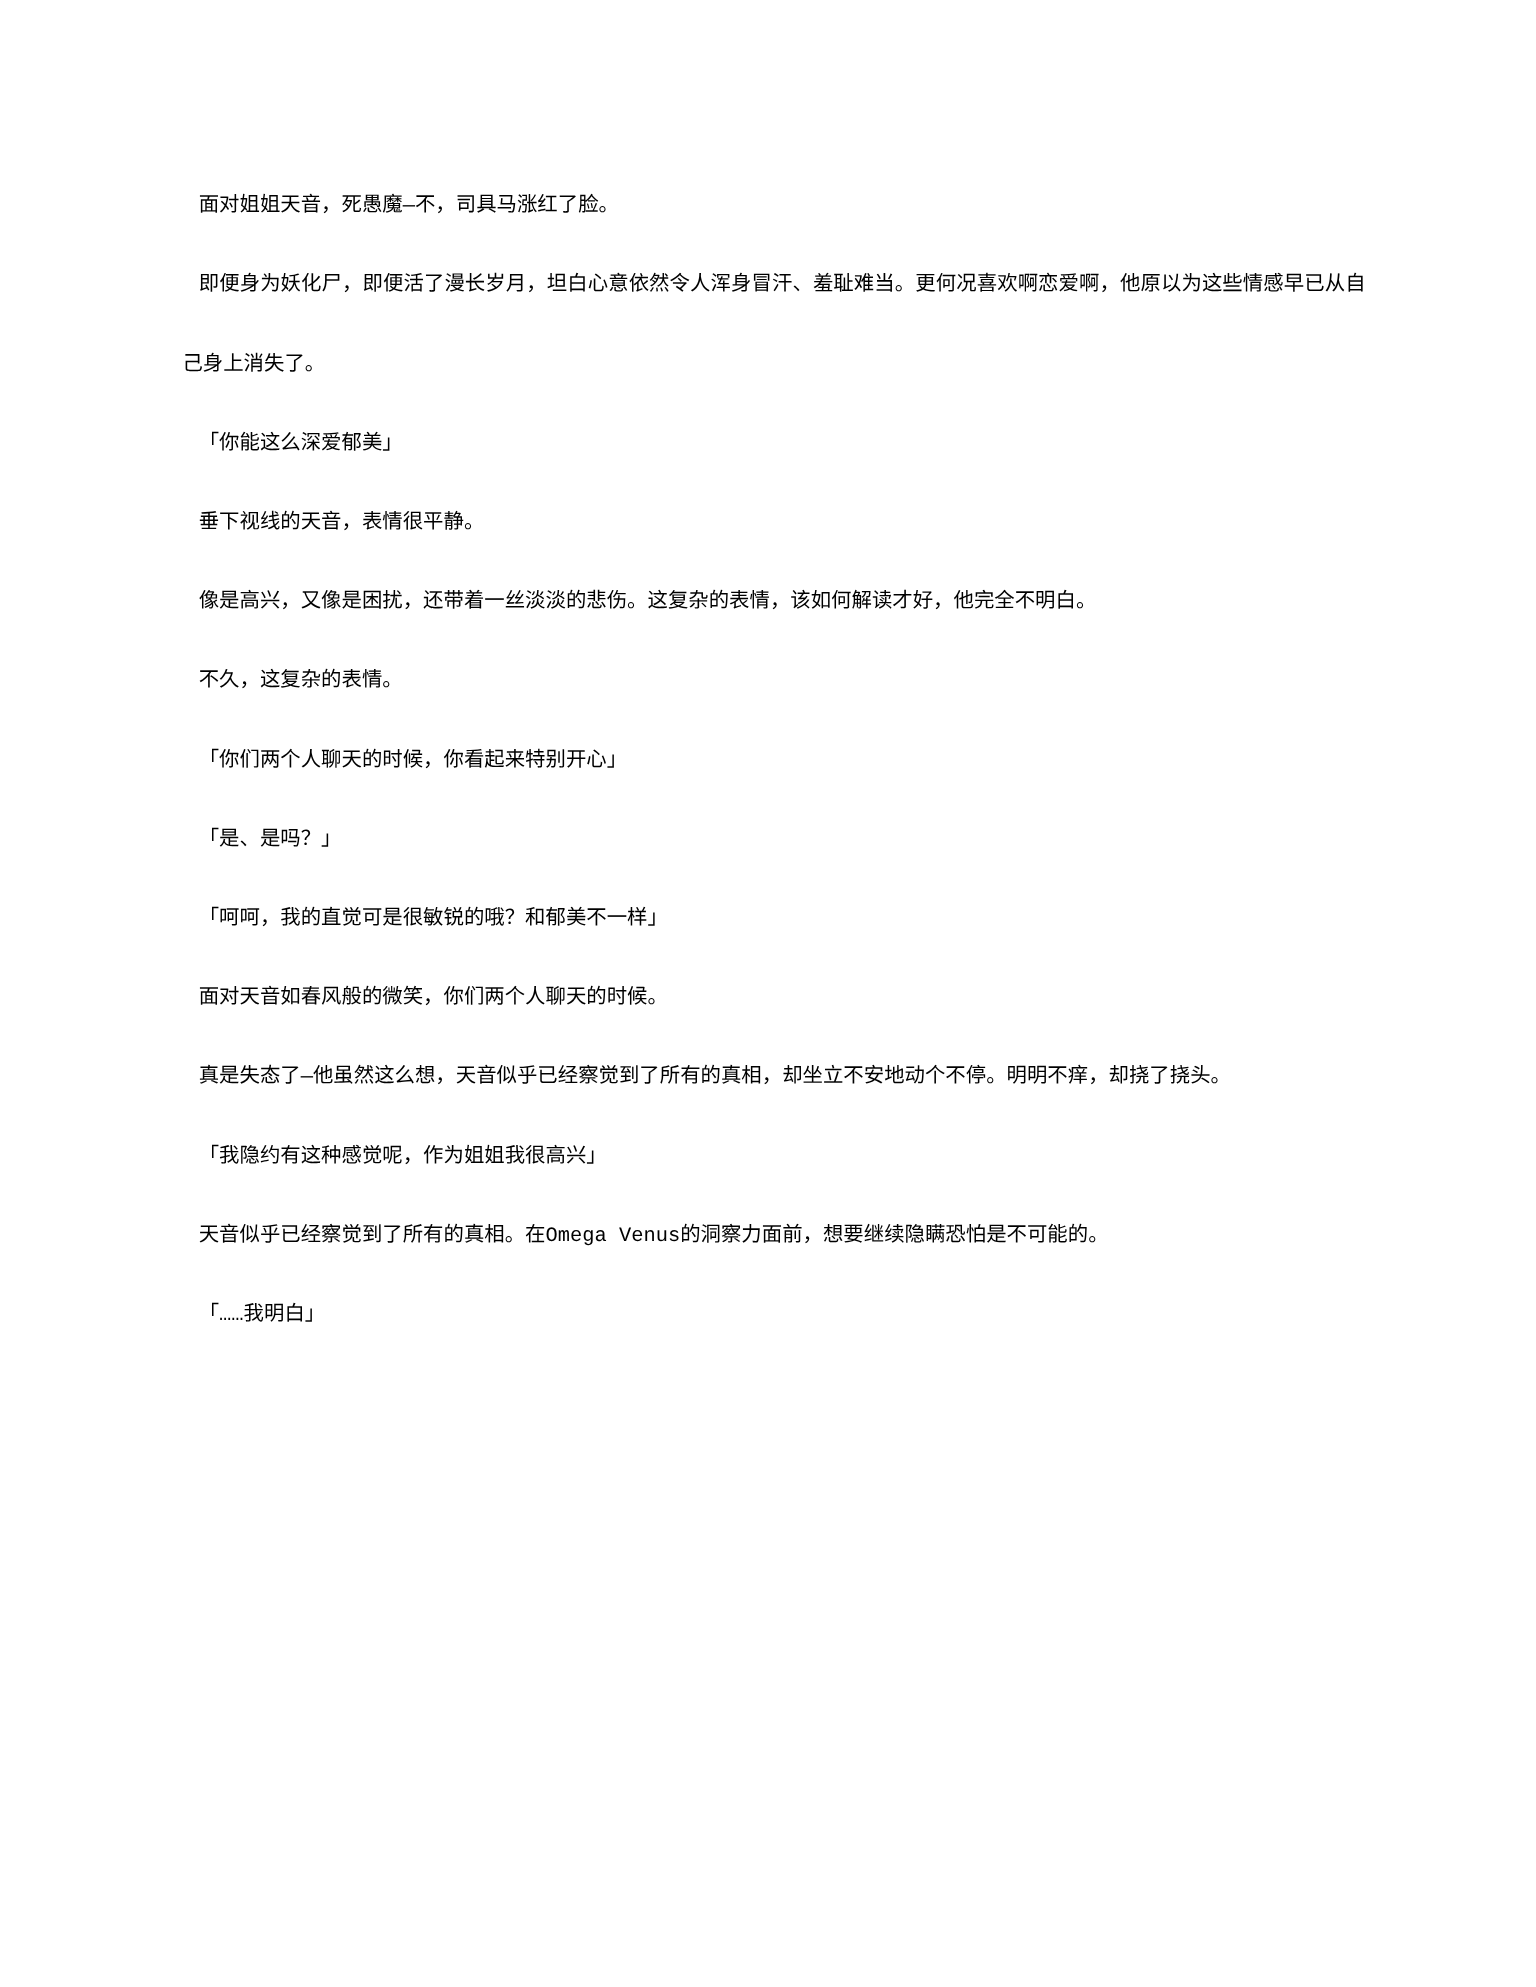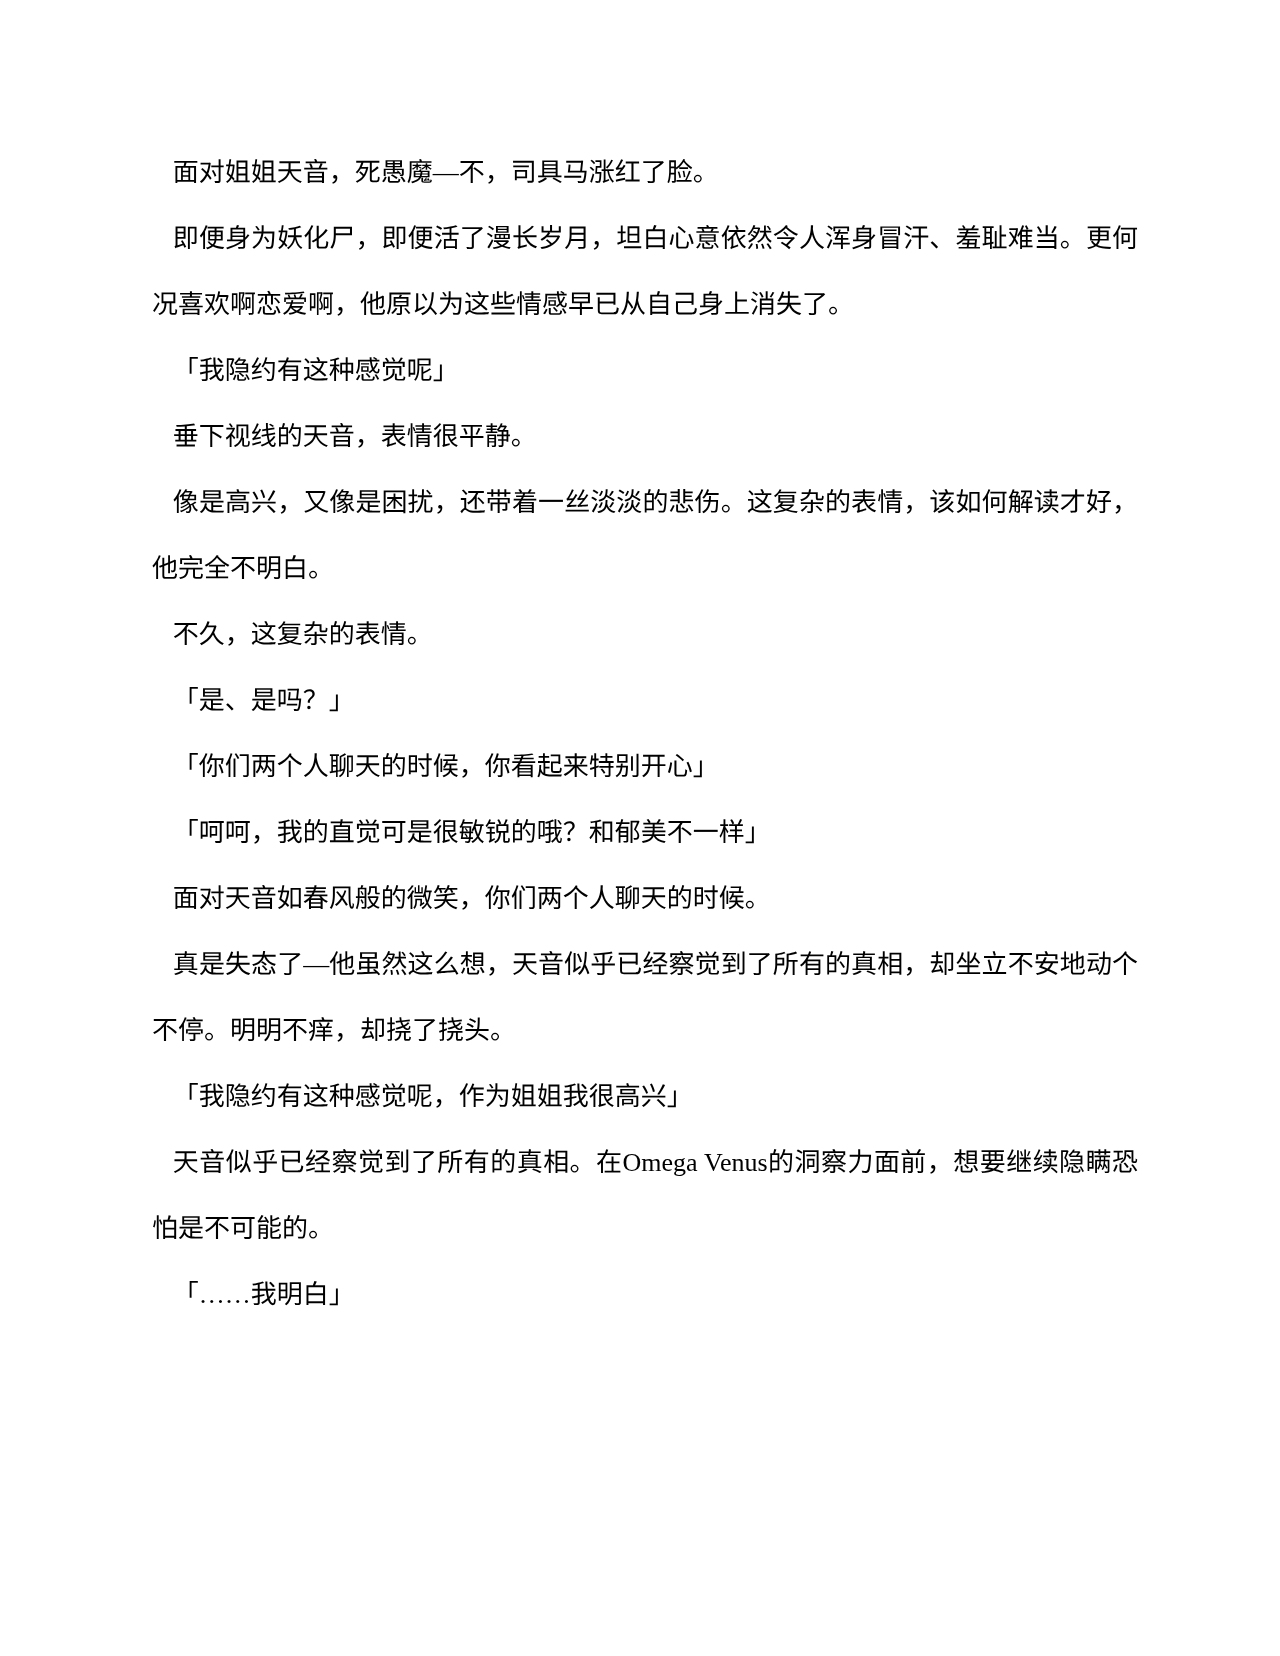--- a/index.html
+++ b/index.html
@@ -14,22 +14,22 @@
     height: 1656px;
     margin: 0;
     background: #ffffff;
     overflow: hidden;
   }
   .text-block {
     position: absolute;
     top: 140px;
     left: 152px;
     width: 986px;
-    font-family: Liberation Serif, serif;
-    font-size: 26px;
+    font-family: Liberation Mono, monospace;
+    font-size: 17px;
     font-weight: 500;
     line-height: 66px;
     color: #000000;
     -webkit-font-smoothing: antialiased;
   }
   .text-block p {
     margin: 0;
     padding: 0;
     text-indent: 0.8em;
     text-align: justify;
@@ -38,26 +38,26 @@
     word-break: break-all;
   }
 </style>
 </head>
 <body>
 
 <div class="page">
   <div class="text-block">
     <p>面对姐姐天音，死愚魔—不，司具马涨红了脸。</p>
     <p>即便身为妖化尸，即便活了漫长岁月，坦白心意依然令人浑身冒汗、羞耻难当。更何况喜欢啊恋爱啊，他原以为这些情感早已从自己身上消失了。</p>
-    <p>「我隐约有这种感觉呢」</p>
+    <p>「你能这么深爱郁美」</p>
     <p>垂下视线的天音，表情很平静。</p>
     <p>像是高兴，又像是困扰，还带着一丝淡淡的悲伤。这复杂的表情，该如何解读才好，他完全不明白。</p>
     <p>不久，这复杂的表情。</p>
+    <p>「你们两个人聊天的时候，你看起来特别开心」</p>
     <p>「是、是吗？」</p>
-    <p>「你们两个人聊天的时候，你看起来特别开心」</p>
     <p>「呵呵，我的直觉可是很敏锐的哦？和郁美不一样」</p>
     <p>面对天音如春风般的微笑，你们两个人聊天的时候。</p>
     <p>真是失态了—他虽然这么想，天音似乎已经察觉到了所有的真相，却坐立不安地动个不停。明明不痒，却挠了挠头。</p>
     <p>「我隐约有这种感觉呢，作为姐姐我很高兴」</p>
     <p>天音似乎已经察觉到了所有的真相。在Omega Venus的洞察力面前，想要继续隐瞒恐怕是不可能的。</p>
     <p>「……我明白」</p>
   </div>
 </div>
 
 </body></html>

